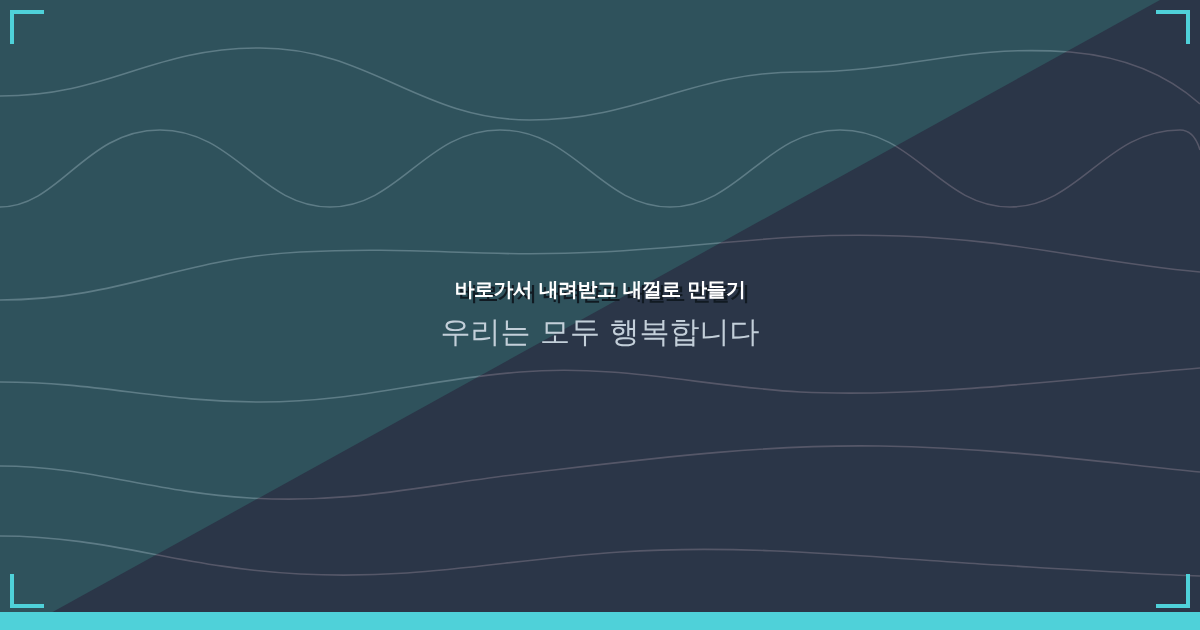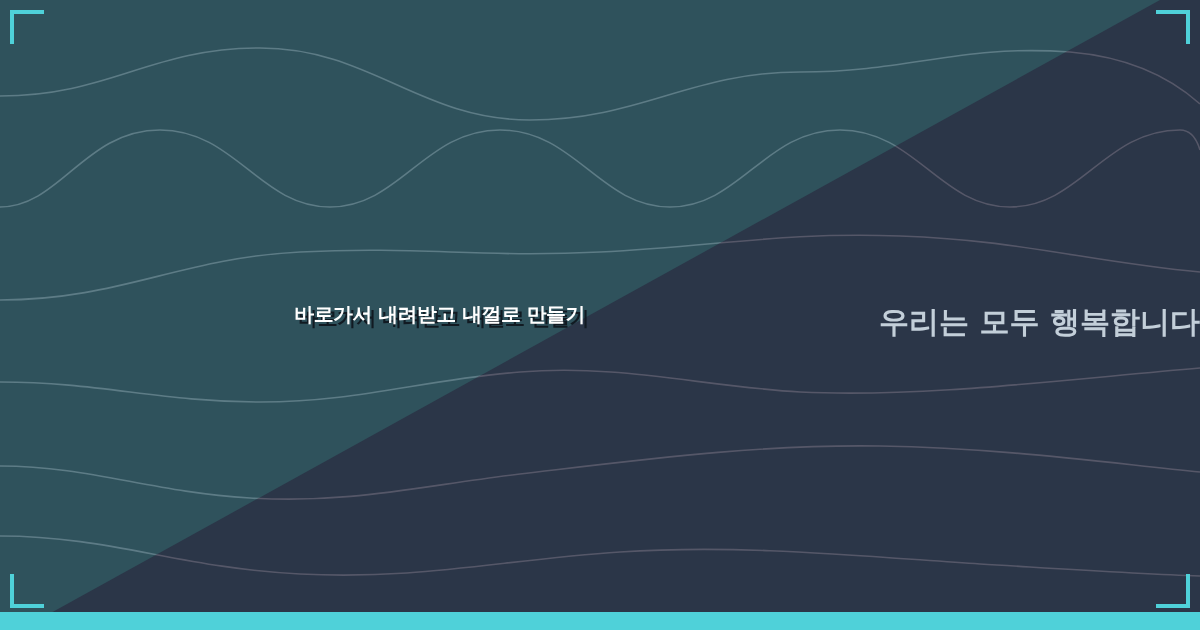--- a/index.html
+++ b/index.html
@@ -66,21 +66,21 @@
     background: var(--accent);
   }
 
   
   #text-block {
     position: absolute;
     top: 0; left: 0;
     width: 1200px;
     height: 630px;
     display: flex;
-    flex-direction: row;
+    flex-direction: column;
     align-items: center;
     justify-content: center;
   }
 
   #headline {
     margin: 0;
     padding: 0 6px;
     width: 100%;
     box-sizing: border-box;
     text-align: center;
@@ -92,21 +92,21 @@
     text-shadow: 4px 4px 0 #111a22;
     white-space: nowrap;
     transform: scaleX(1.02);
   }
 
   #subhead {
     margin: 14px 0 0 0;
     text-align: center;
     font-size: 30px;
     line-height: 1.2;
-    font-weight: 700;
+    font-weight: 400;
     color: #c3cfd9;
     white-space: nowrap;
   }
 </style>
 </head>
 <body>
 
 <div id="banner" style="--accent:#4fd1d9;">
 
   <svg id="bg-svg" viewBox="0 0 1200 630" preserveAspectRatio="none">

